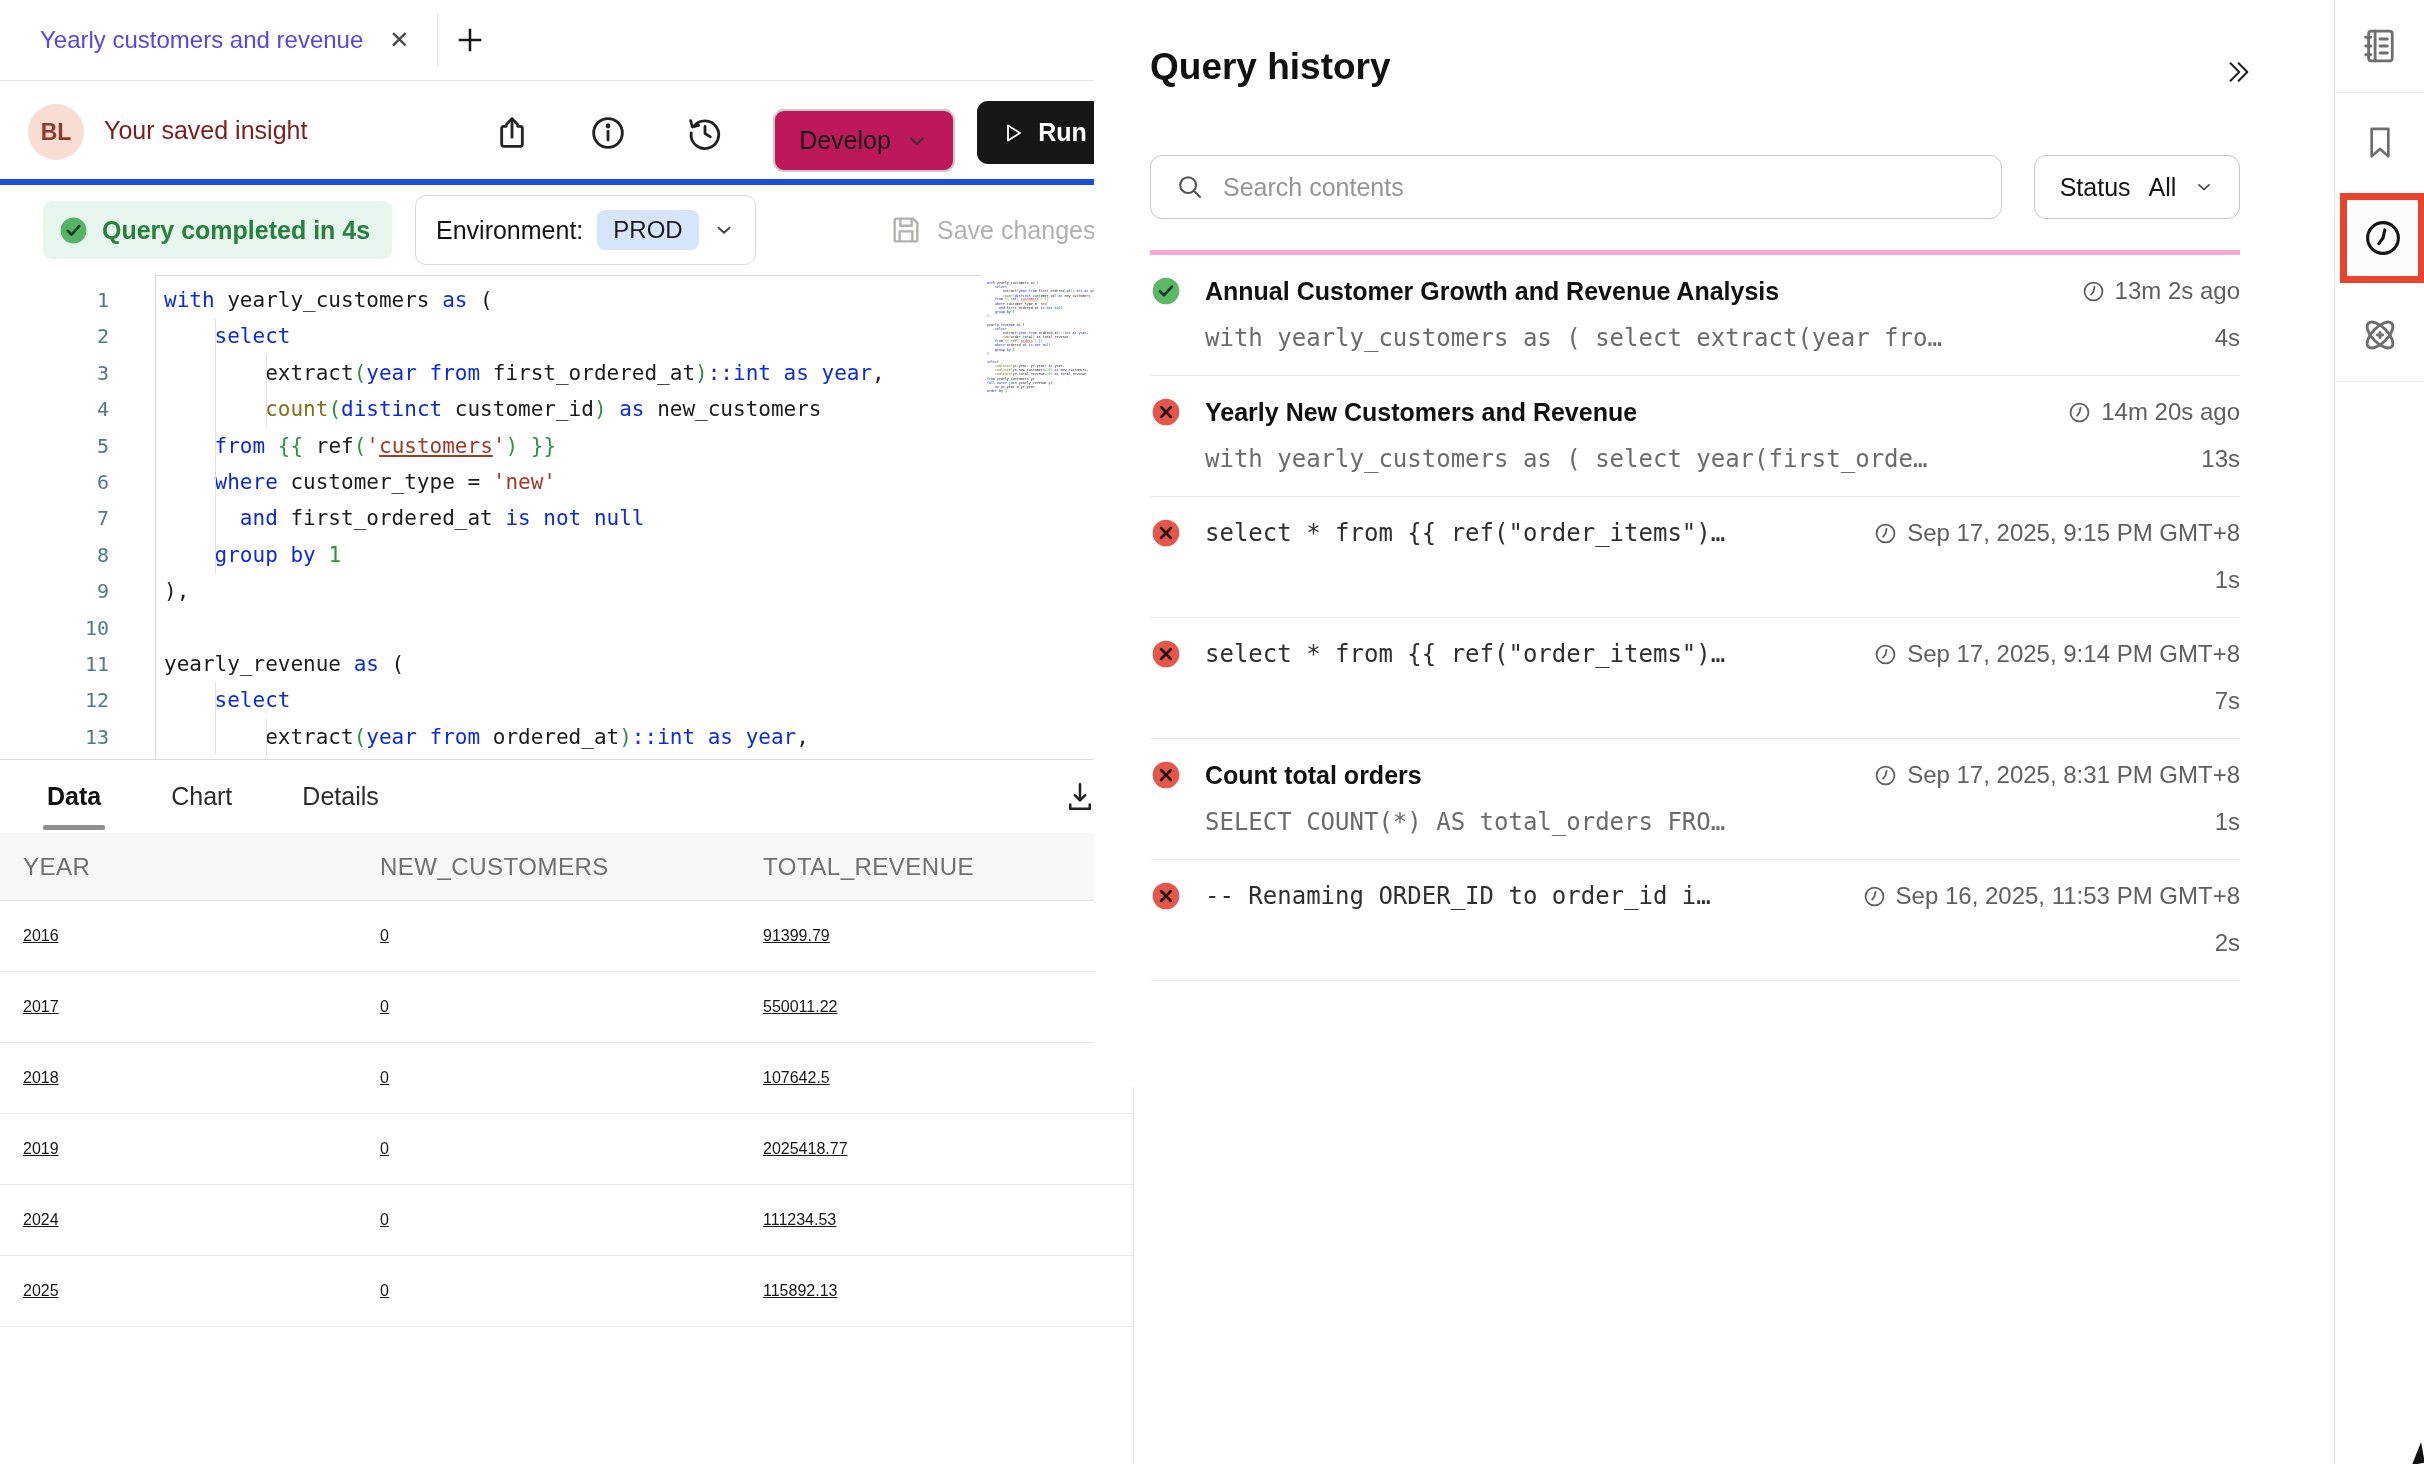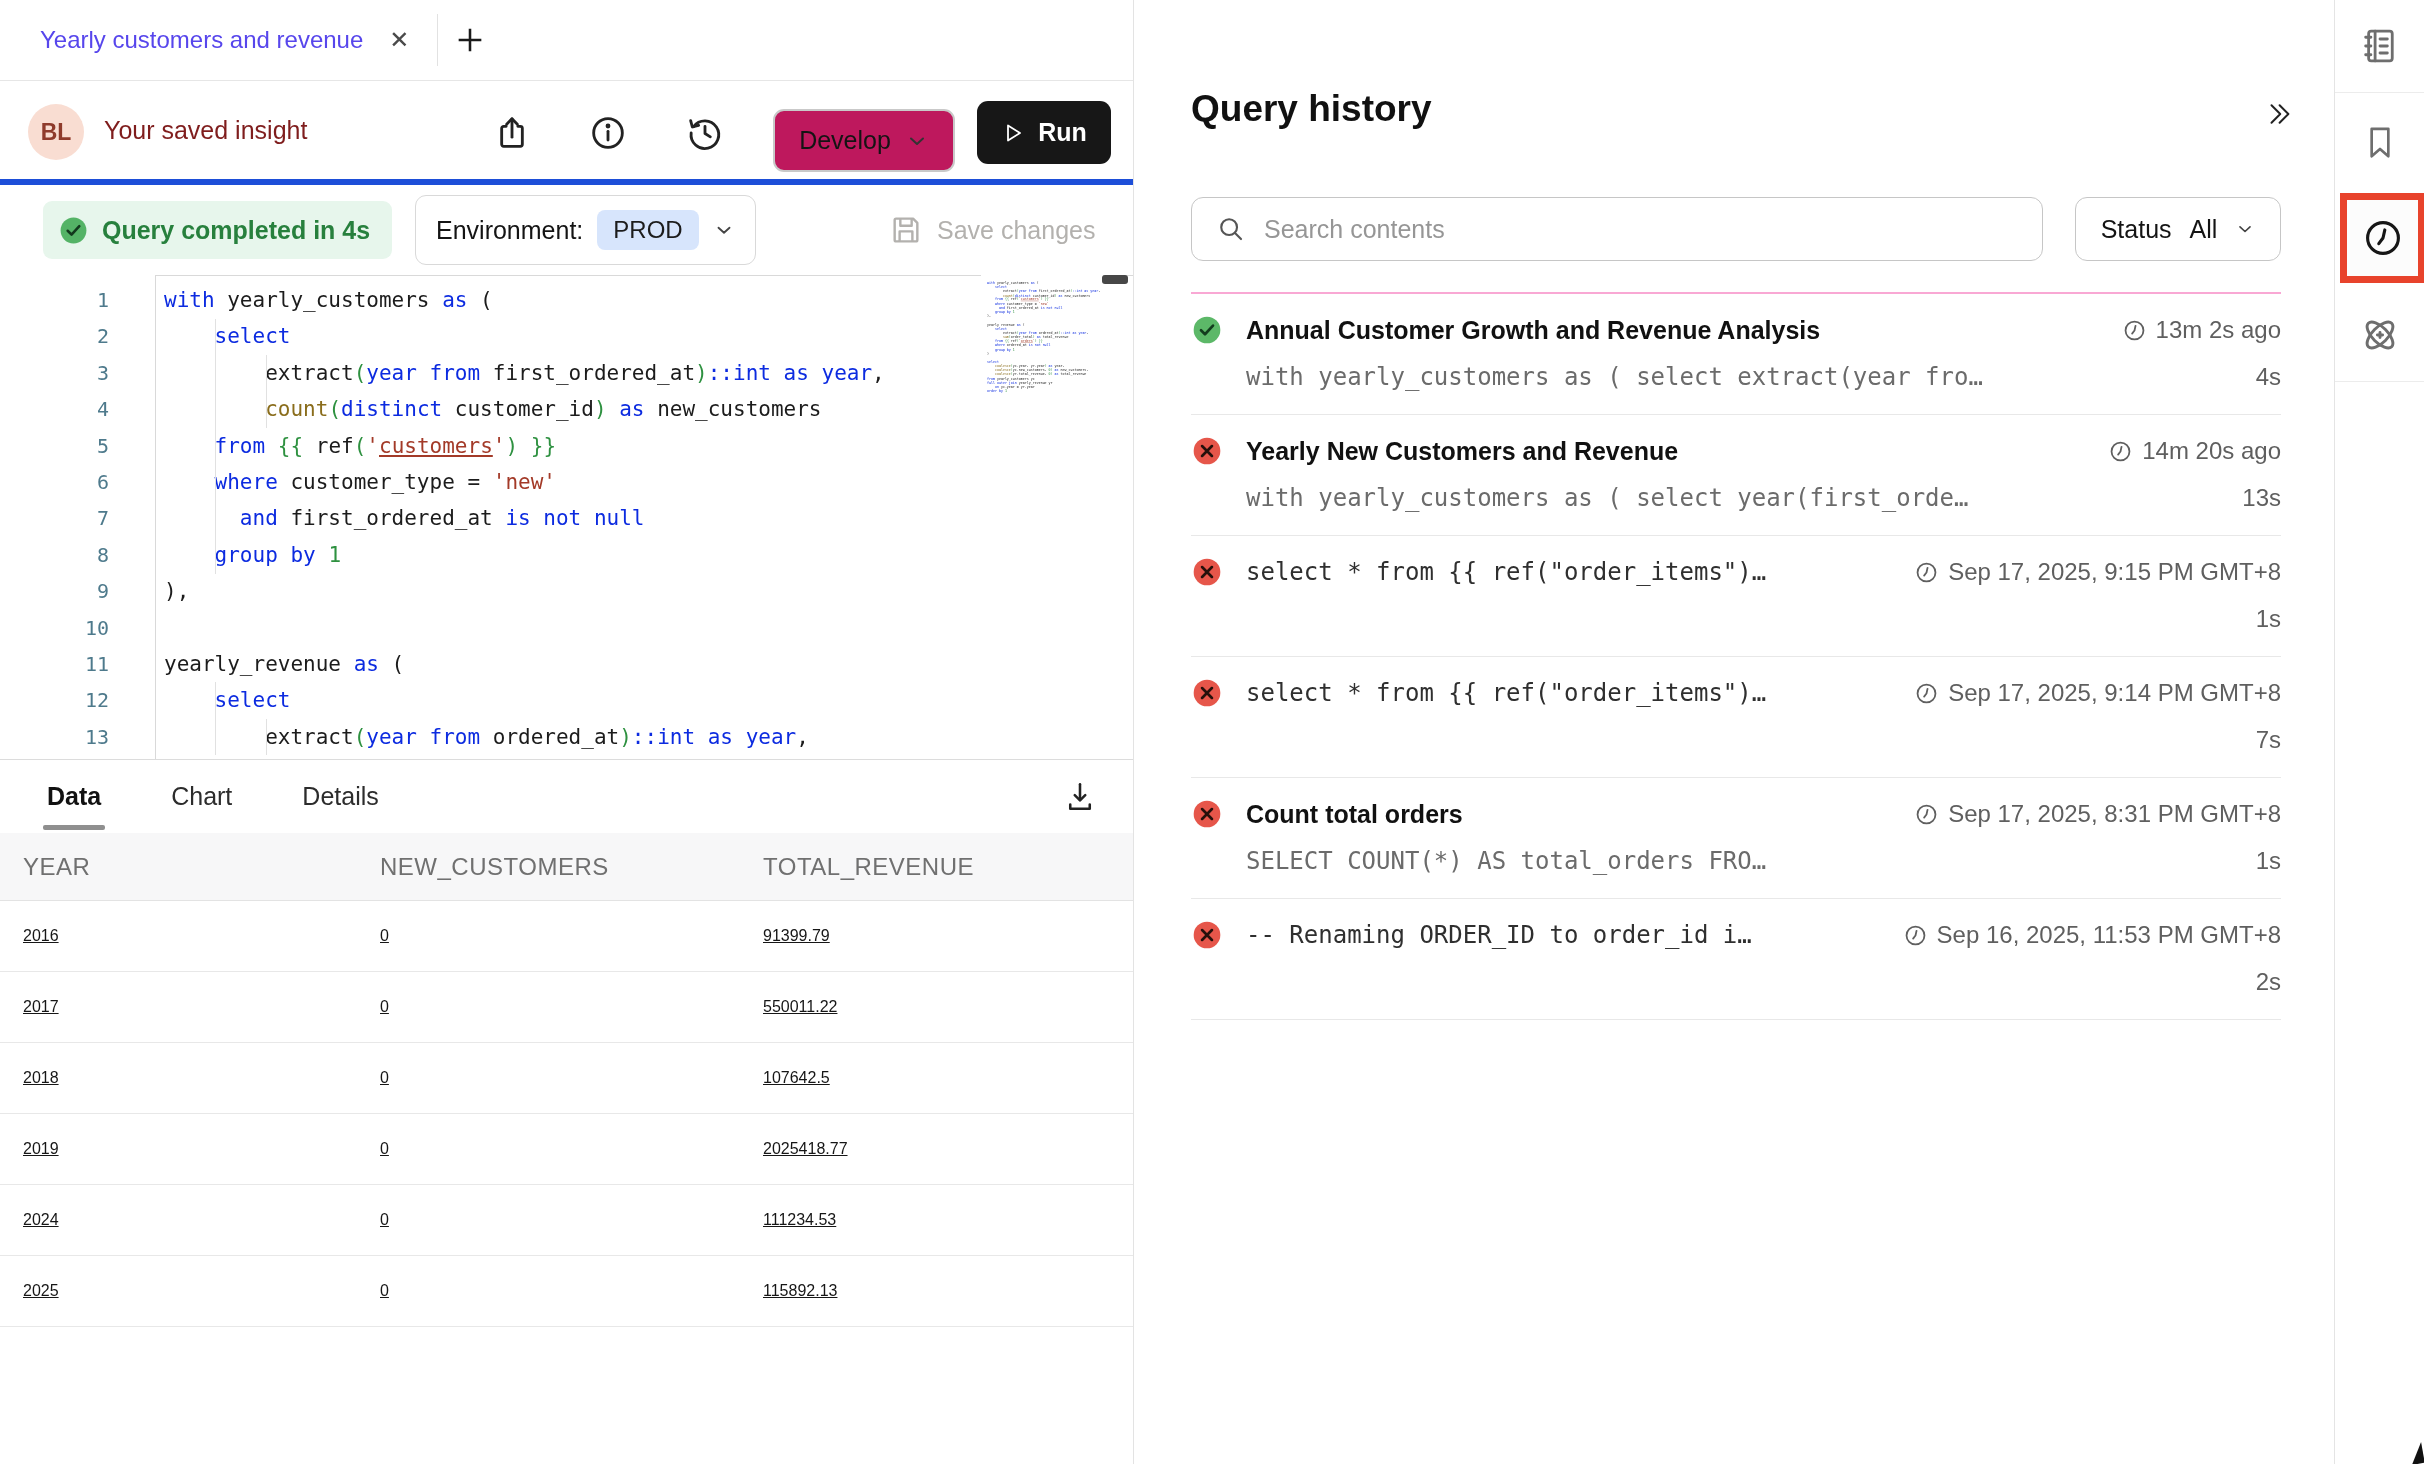--- a/index.html
+++ b/index.html
@@ -55,29 +55,29 @@
   .rtab.active::after { content:""; position:absolute; left:-4px; right:-4px; bottom:3px; height:5px; background:#8f8f8f; border-radius:2px; }
   .download-btn { position:absolute; right:30px; top:14px; width:46px; height:46px; background:none; border:none; display:flex; align-items:center; justify-content:center; cursor:pointer; }
 
   
   .result-table { position:absolute; left:0; top:833px; right:0; bottom:0; }
   .t-header { height:68px; background:#f7f7f8; border-bottom:1px solid #e3e3e3; display:flex; align-items:center; font-size:24px; font-weight:500; color:#707070; letter-spacing:0.5px; }
   .t-row { height:71px; border-bottom:1px solid #e8e8e8; display:flex; align-items:center; font-size:16px; color:#161616;text-decoration:underline; }
   .c1 { width:380px; padding-left:23px; } .c2 { width:383px; } .c3 { flex:1; }
 
   
-  .history-panel { position:absolute; left:1135px; top:0; width:1199px; height:1087px; background:#fff;margin-top:42px; }
+  .history-panel { position:absolute; left:1094px; top:0; width:1199px; height:1087px; background:#fff; }
   .qh-title { position:absolute; left:56px; top:46px; font-size:37px; font-weight:600; color:#111; }
   .collapse-btn { position:absolute; right:30px; top:50px; width:50px; height:44px; background:none; border:none; display:flex; align-items:center; justify-content:center; cursor:pointer; }
   .qh-controls { position:absolute; left:56px; right:53px; top:155px; height:64px; display:flex; gap:32px; }
   .search-box { flex:1; height:64px; border:1px solid #c6c6c6; border-radius:12px; display:flex; align-items:center; gap:18px; padding:0 24px; background:#fff; }
   .search-box input { border:none; outline:none; flex:1; font-size:25px; font-family:inherit; color:#222; background:transparent; }
   .search-box input::placeholder { color:#969696; }
   .status-filter { width:206px; height:64px; border:1px solid #c6c6c6; border-radius:12px; background:#fff; display:flex; align-items:center; justify-content:center; gap:18px; font-size:25px; color:#141414; cursor:pointer; font-family:inherit; }
-  .hist-list { position:absolute; left:56px; right:53px; top:250px; border-top:2px solid #f9a8d4; }
+  .hist-list { position:absolute; left:56px; right:53px; top:250px; border-top:5px solid #f9a8d4; }
   .hist-item { padding:18px 0 20px; border-bottom:1px solid #e8e8e8; cursor:pointer; }
   .hi-row1 { display:flex; align-items:center; gap:23px; min-height:36px; }
   .hi-status { width:32px; height:32px; flex:0 0 32px; }
   .hi-title { flex:1; font-size:25px; font-weight:600; color:#111; white-space:nowrap; overflow:hidden; }
   .hist-item.mono-title .hi-title { font-family:"DejaVu Sans Mono",monospace; font-weight:400; font-size:24px; color:#2f2f2f; }
   .hi-time { display:flex; align-items:center; gap:9px; font-size:24px; color:#5f5f5f; white-space:nowrap; }
   .hi-row2 { display:flex; align-items:center; margin-top:12px; min-height:34px; padding-left:55px; }
   .hi-snippet { flex:1; font-family:"DejaVu Sans Mono",monospace; font-size:24px; color:#6b6b6b; white-space:nowrap; overflow:hidden; }
   .hi-duration { font-size:24px; color:#5f5f5f; margin-left:20px; }
 

